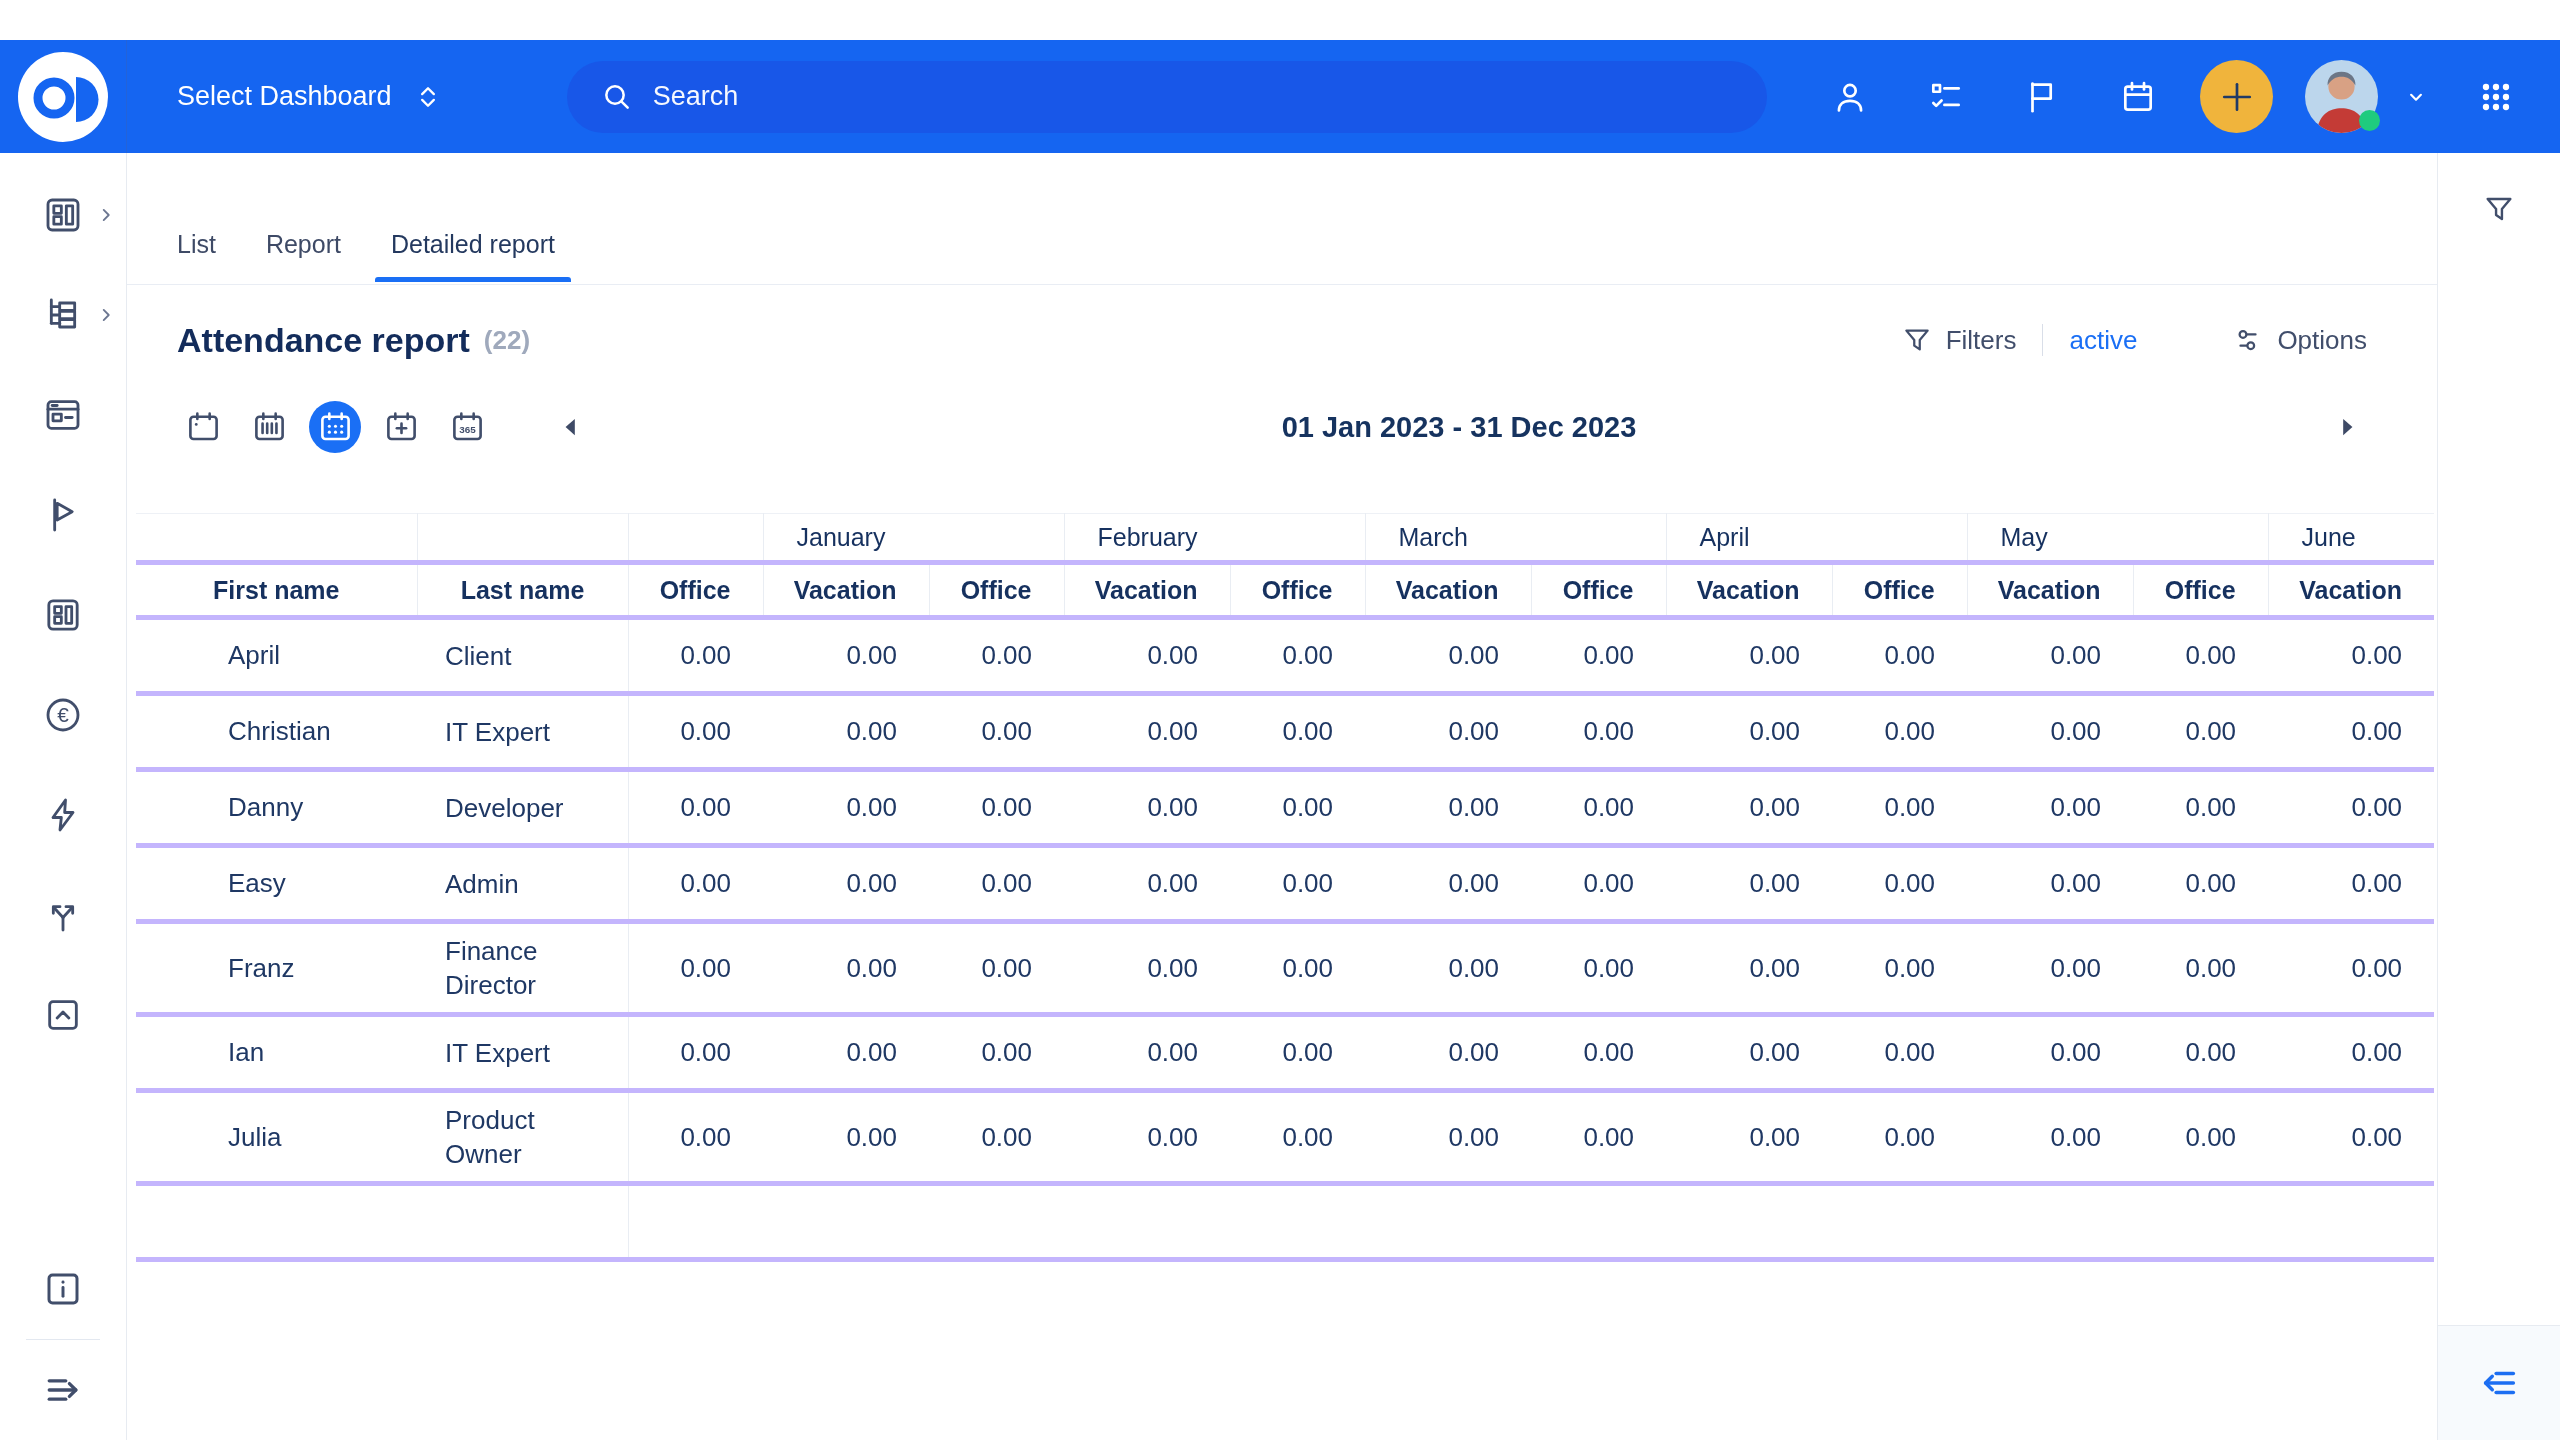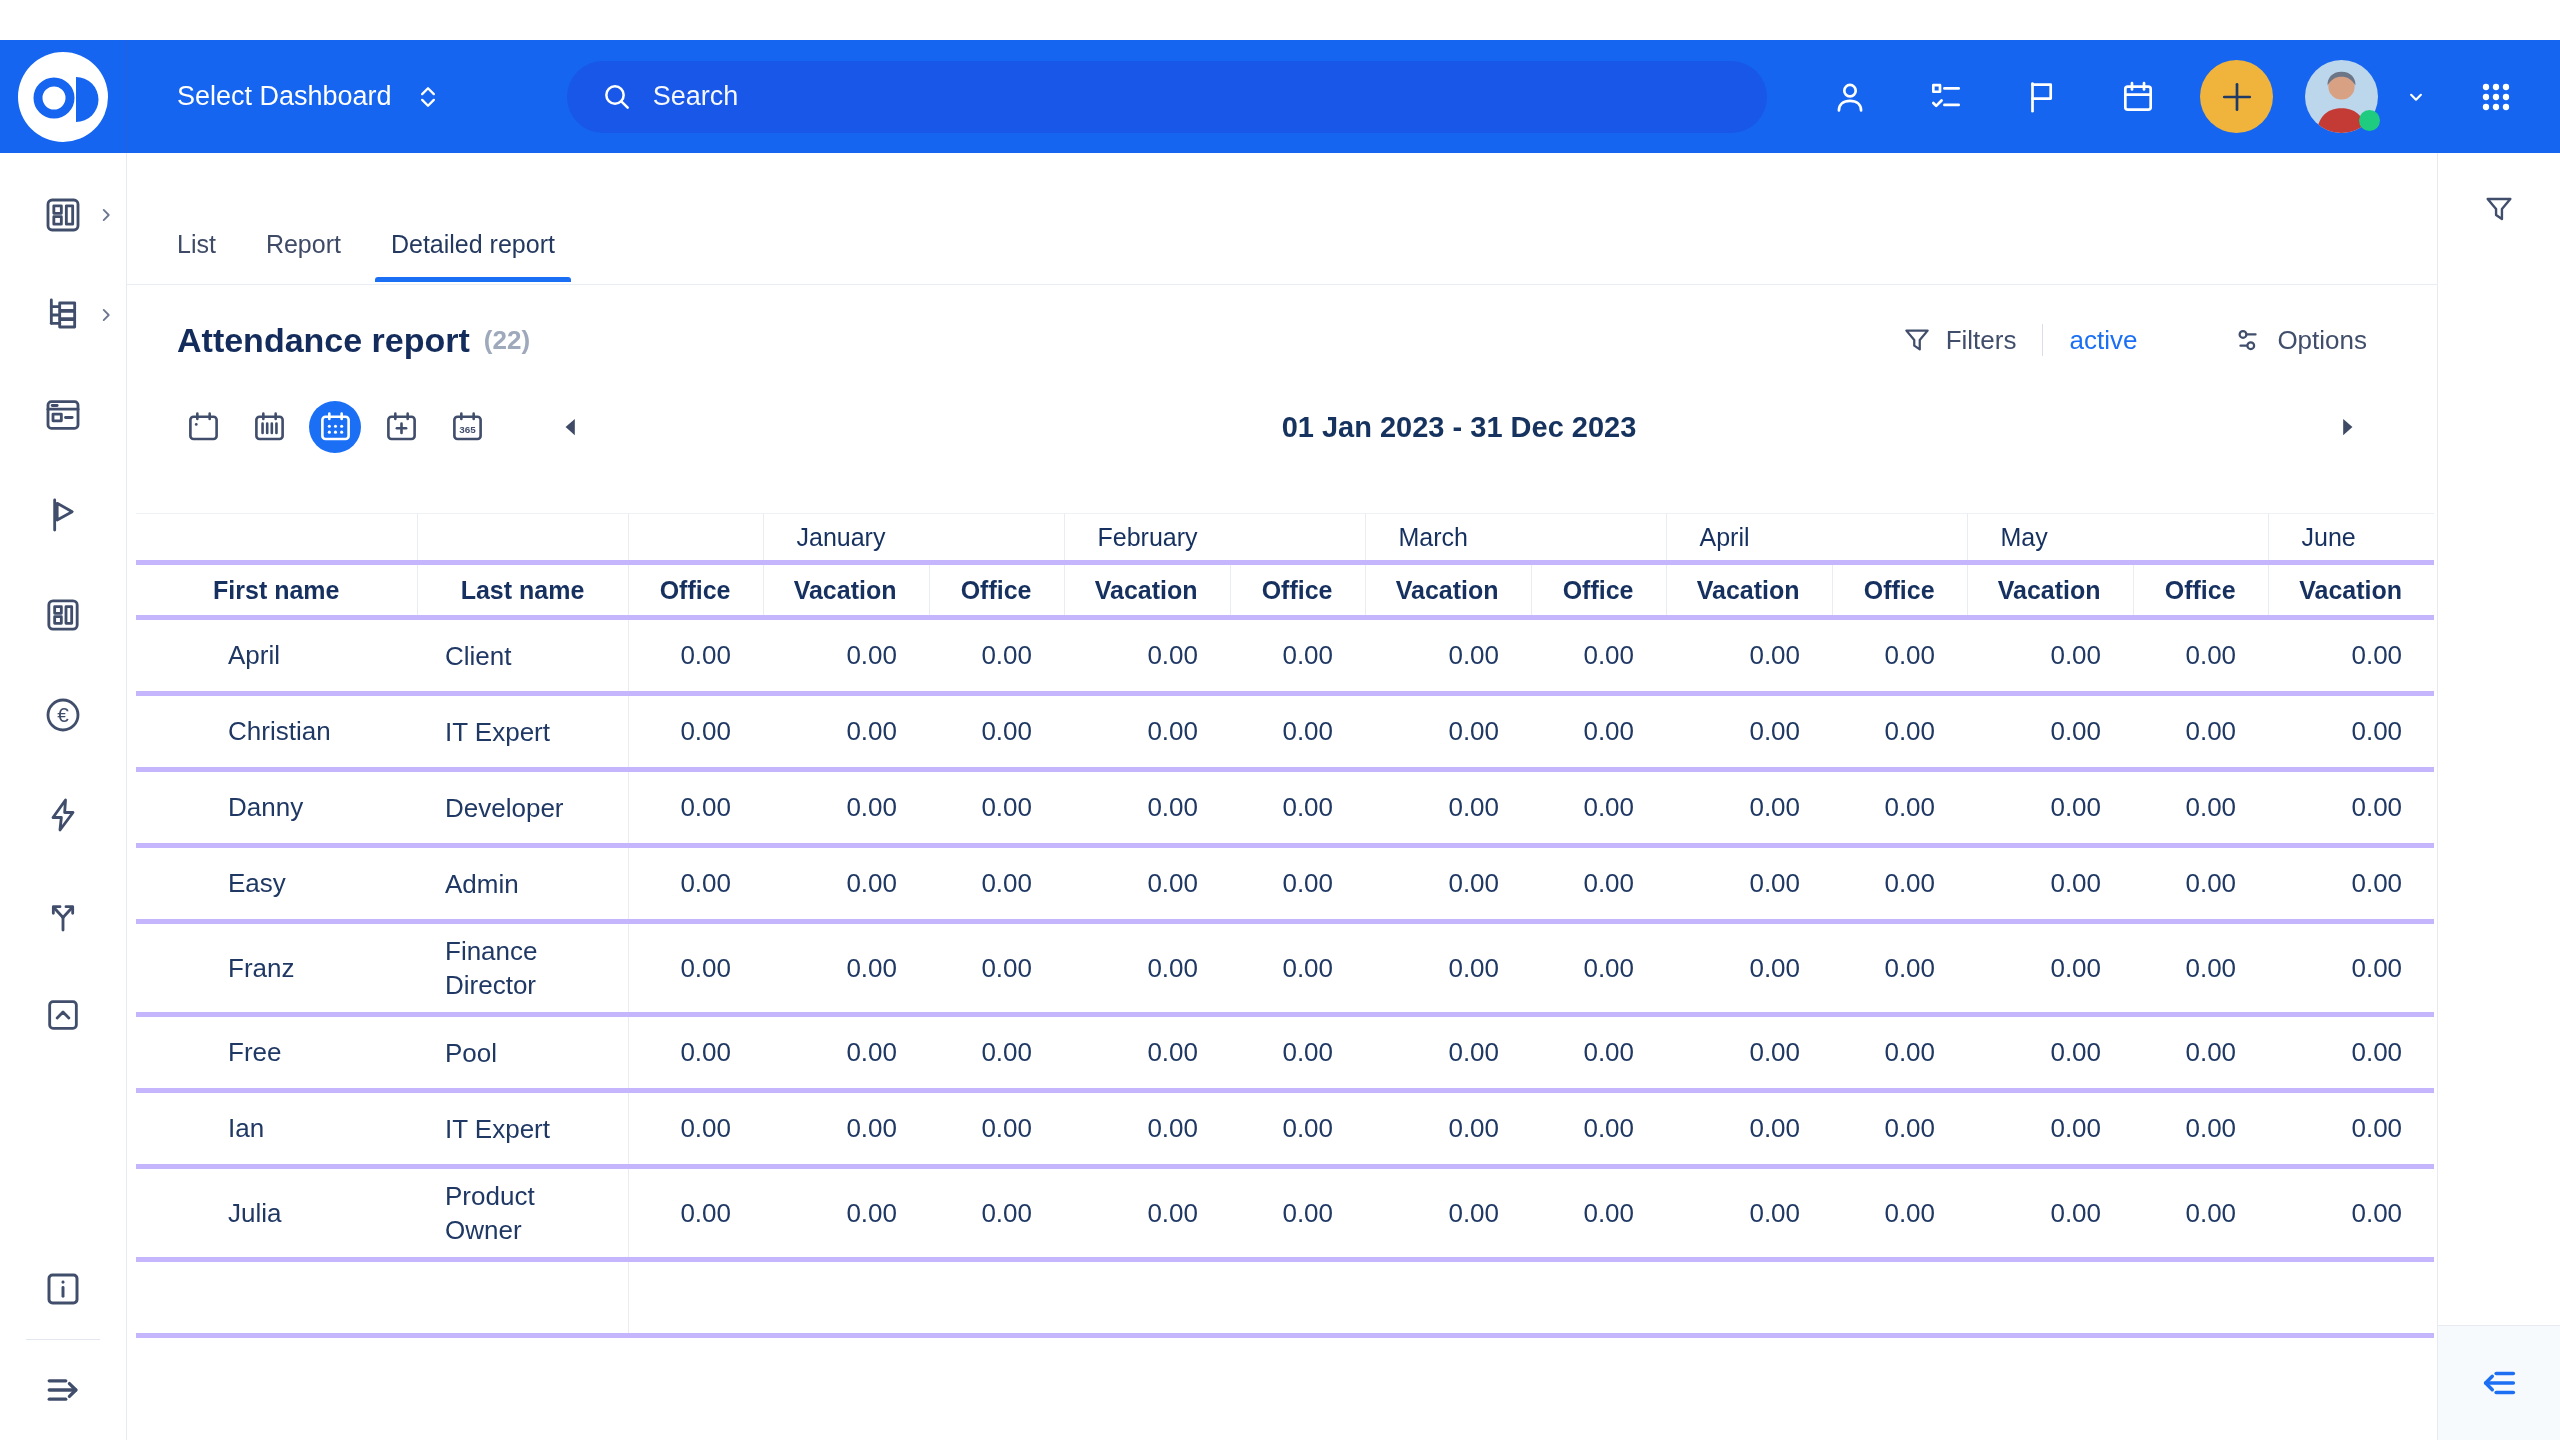--- a/index.html
+++ b/index.html
@@ -501,36 +501,20 @@
                 <td class="num">0.00</td>
                 <td class="num">0.00</td>
                 <td class="num">0.00</td>
                 <td class="num">0.00</td>
                 <td class="num">0.00</td>
                 <td class="num">0.00</td>
                 <td class="num">0.00</td>
                 <td class="num">0.00</td>
               </tr>
               <tr>
-                <td class="c-first">Free</td>
-                <td class="c-last">Pool</td>
-                <td class="num bl">0.00</td>
-                <td class="num">0.00</td>
-                <td class="num">0.00</td>
-                <td class="num">0.00</td>
-                <td class="num">0.00</td>
-                <td class="num">0.00</td>
-                <td class="num">0.00</td>
-                <td class="num">0.00</td>
-                <td class="num">0.00</td>
-                <td class="num">0.00</td>
-                <td class="num">0.00</td>
-                <td class="num">0.00</td>
-              </tr>
-              <tr>
                 <td class="c-first">Ian</td>
                 <td class="c-last">IT Expert</td>
                 <td class="num bl">0.00</td>
                 <td class="num">0.00</td>
                 <td class="num">0.00</td>
                 <td class="num">0.00</td>
                 <td class="num">0.00</td>
                 <td class="num">0.00</td>
                 <td class="num">0.00</td>
                 <td class="num">0.00</td>

